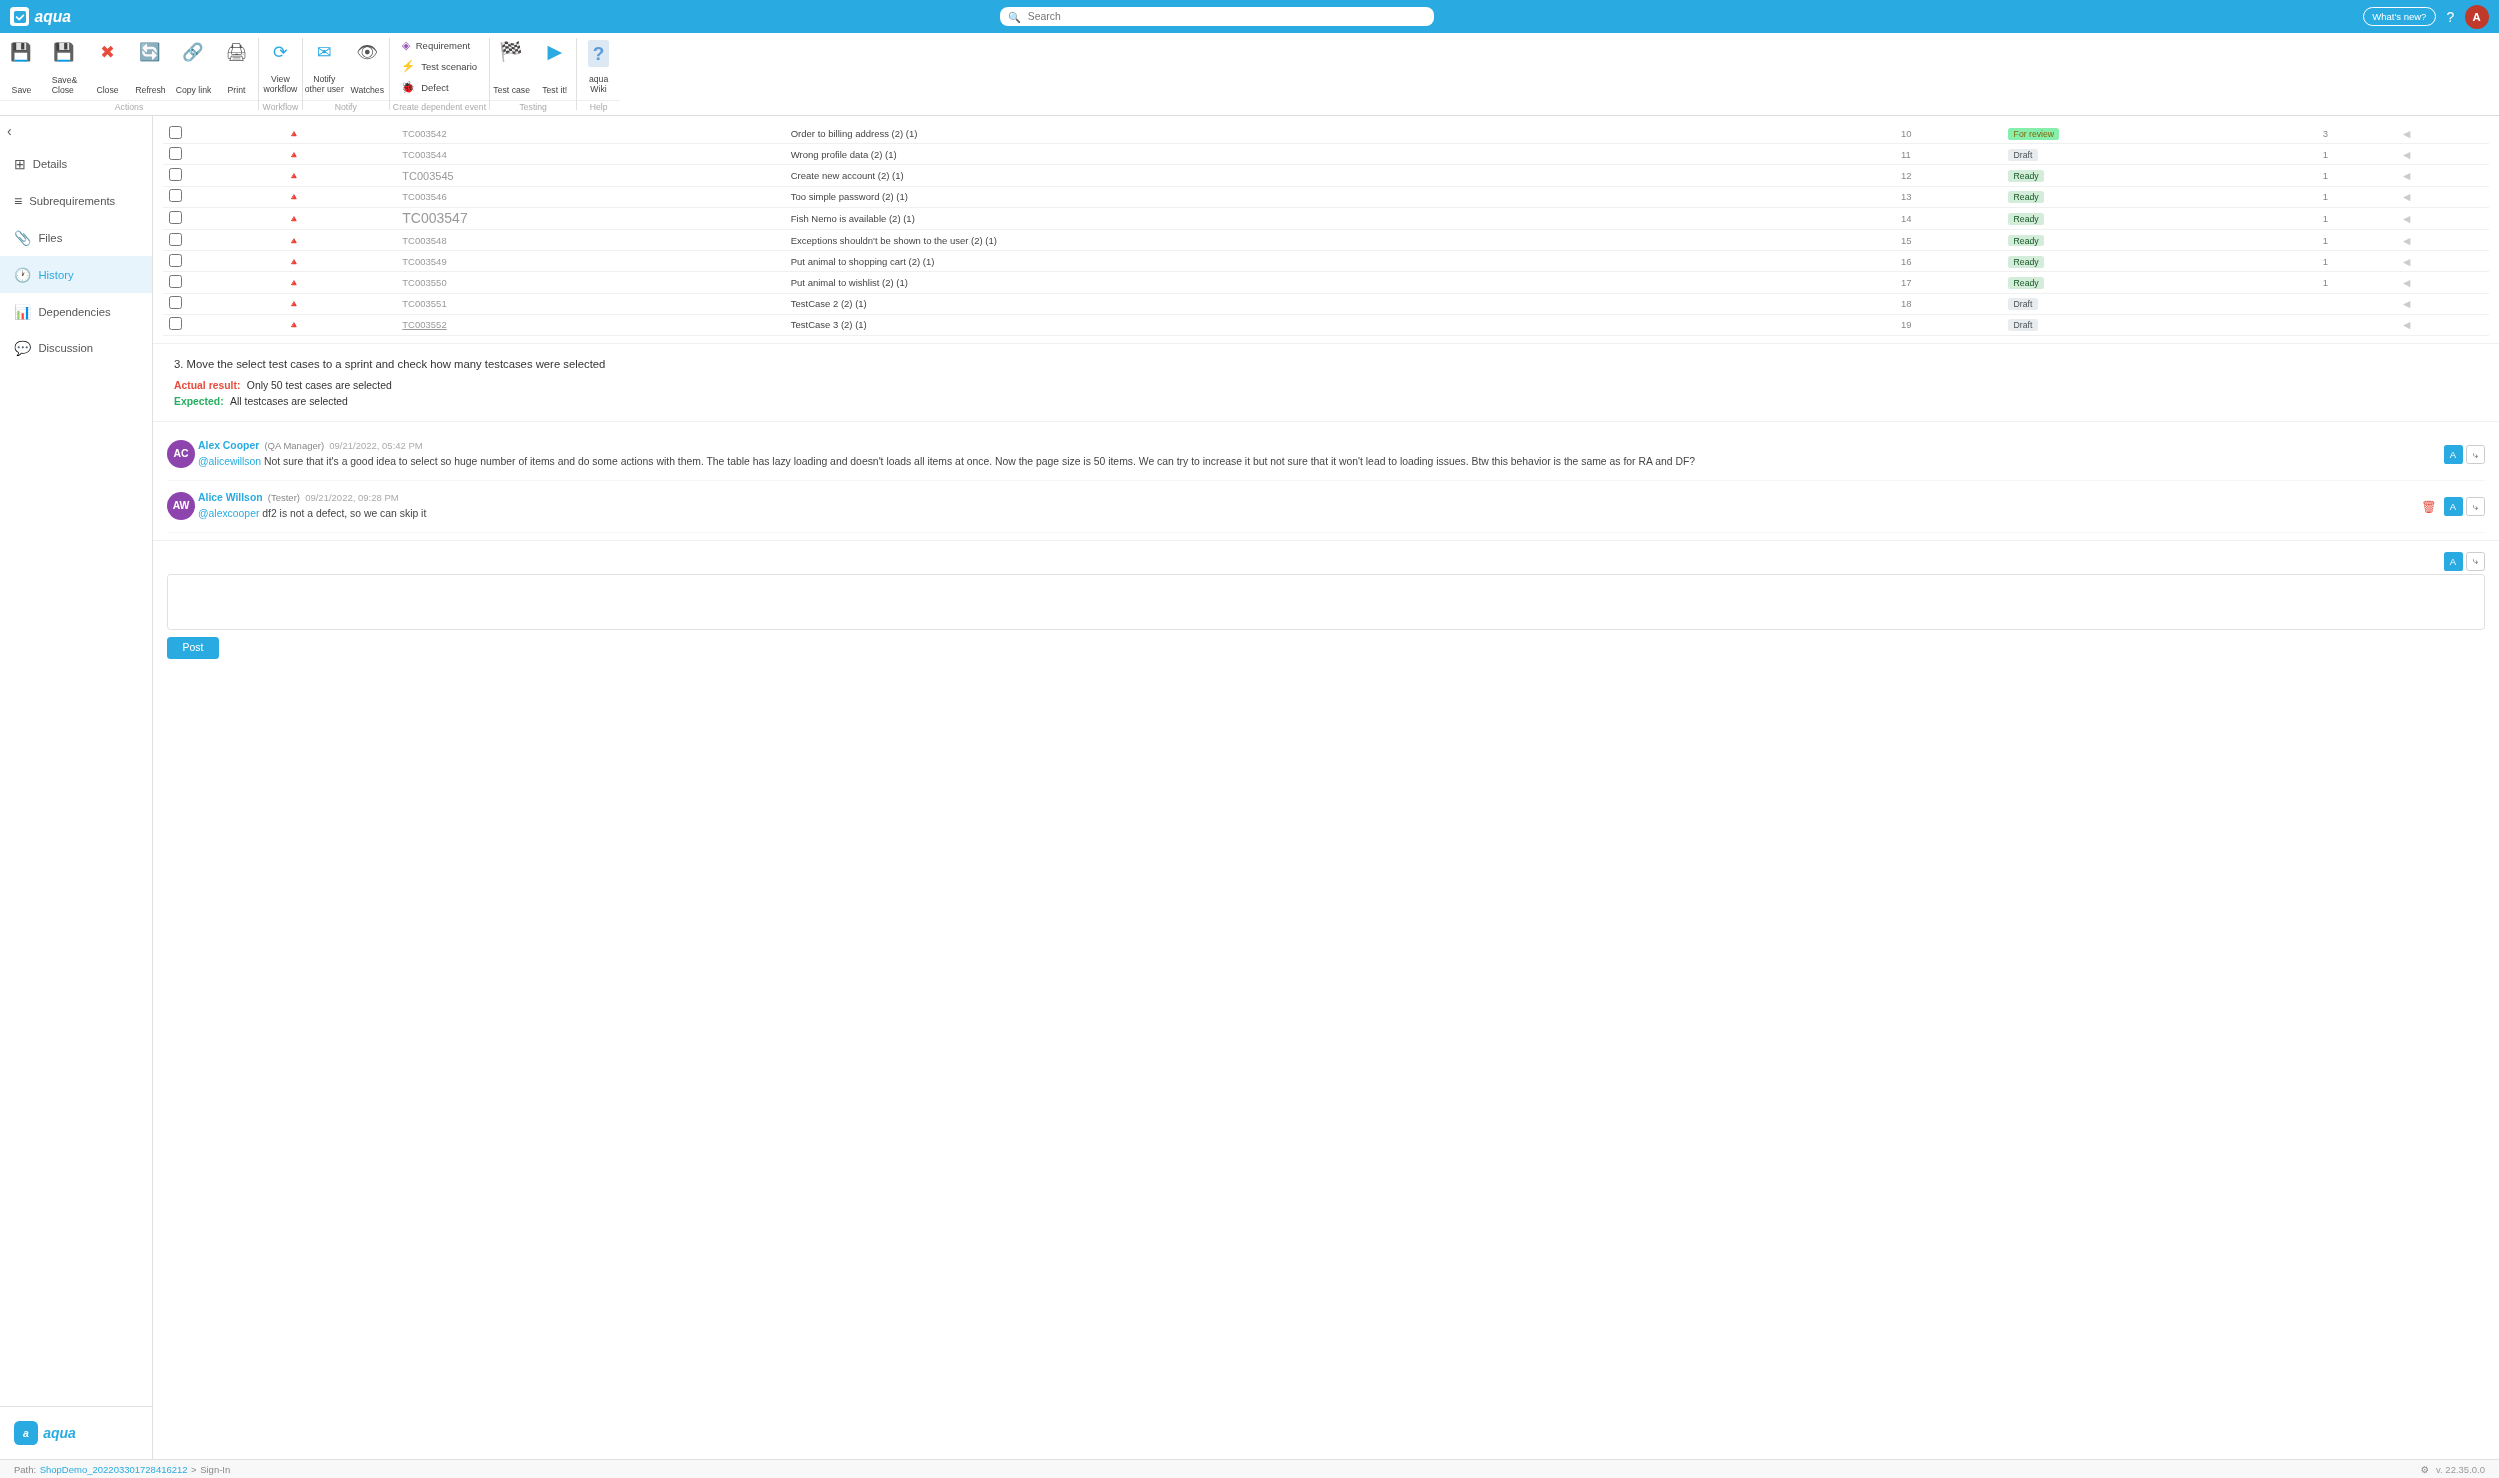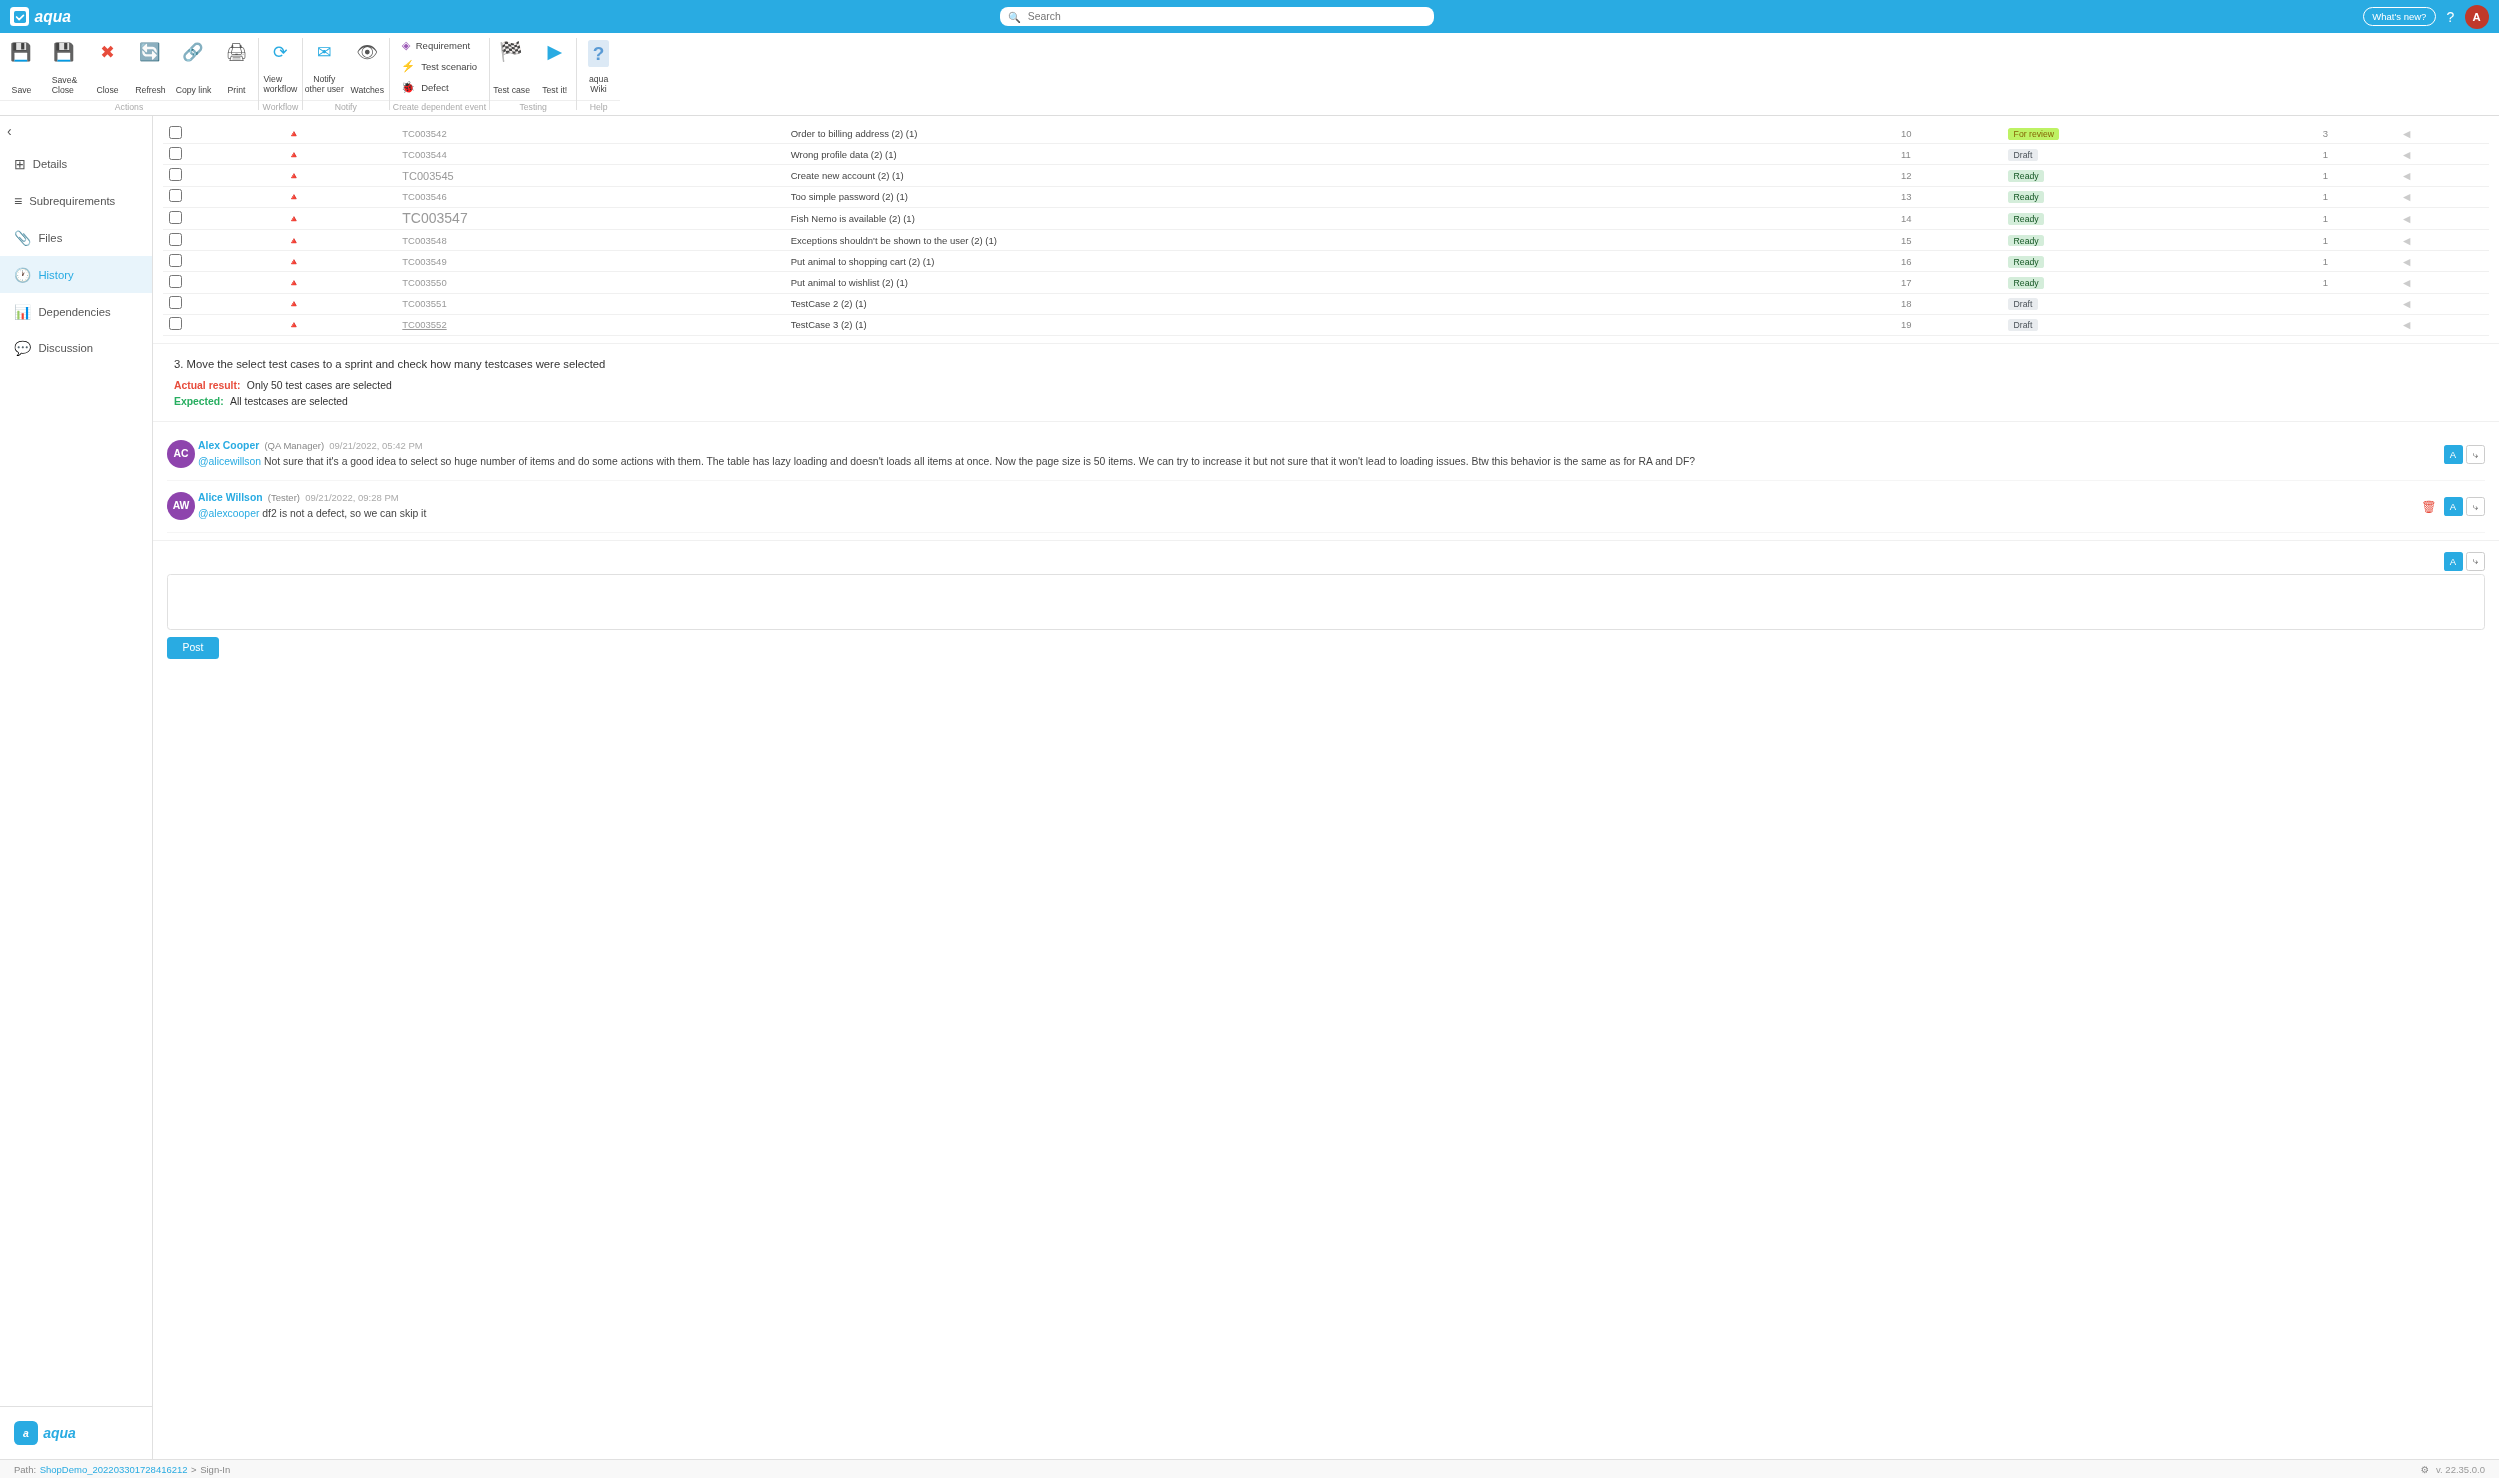--- a/index.html
+++ b/index.html
@@ -150,21 +150,21 @@
     </div>
     <div style="font-size:8.7px; color:#aaa; text-align:center; padding:1.7px 0 2.6px; border-top:0.9px solid #eee;">Actions</div>
   </div>
 
   <div class="tb-sep"></div>
 
   <div style="display:flex; flex-direction:column;">
     <div style="display:flex; align-items:stretch; flex:1; padding:1.7px 0;">
       <div class="tb-btn">
         <span class="ico" style="color:#29abe2;">⟳</span>
-        <span class="lbl" style="white-space:nowrap; font-size:8.7px; position:absolute; bottom:3.5px; line-height:1.2;">View<br>workflow</span>
+        <span class="lbl" style="white-space:nowrap; font-size:8.7px; position:absolute; bottom:3.5px; text-align:center; line-height:1.2;">View<br>workflow</span>
       </div>
     </div>
     <div style="font-size:8.7px; color:#aaa; text-align:center; padding:1.7px 0 2.6px; border-top:0.9px solid #eee;">Workflow</div>
   </div>
 
   <div class="tb-sep"></div>
 
   <div style="display:flex; flex-direction:column;">
     <div style="display:flex; align-items:stretch; flex:1; padding:1.7px 0;">
       <div class="tb-btn">
@@ -280,21 +280,21 @@
     <div class="table-section">
       <table class="mini-table">
         <tbody id="table-body">
 
         <tr>
       <td><input type="checkbox" style="cursor: pointer;"></td>
       <td style="color:#f39c12;">🔺</td>
       <td style="color:#999; font-size:9.5px;">TC003542</td>
       <td style="font-size:9.5px; color:#444;">Order to billing address (2) (1)</td>
       <td style="color:#888; font-size:9.5px;">10</td>
-      <td><span style="background:#bef264; color:#856404; padding:0.9px 5.2px; border-radius:2.6px; font-size:8.7px;">For review</span></td>
+      <td><span style="background:#86efac; color:#856404; padding:0.9px 5.2px; border-radius:2.6px; font-size:8.7px;">For review</span></td>
       <td style="color:#888; font-size:9.5px;">3</td>
       <td style="color:#ccc; cursor:pointer;">◀</td>
     </tr>
             <tr>
       <td><input type="checkbox" style="cursor: pointer;"></td>
       <td style="color:#f39c12;">🔺</td>
       <td style="color:#999; font-size:9.5px;">TC003544</td>
       <td style="font-size:9.5px; color:#444;">Wrong profile data (2) (1)</td>
       <td style="color:#888; font-size:9.5px;">11</td>
       <td><span style="background:#e9ecef; color:#495057; padding:0.9px 5.2px; border-radius:2.6px; font-size:8.7px;">Draft</span></td>

